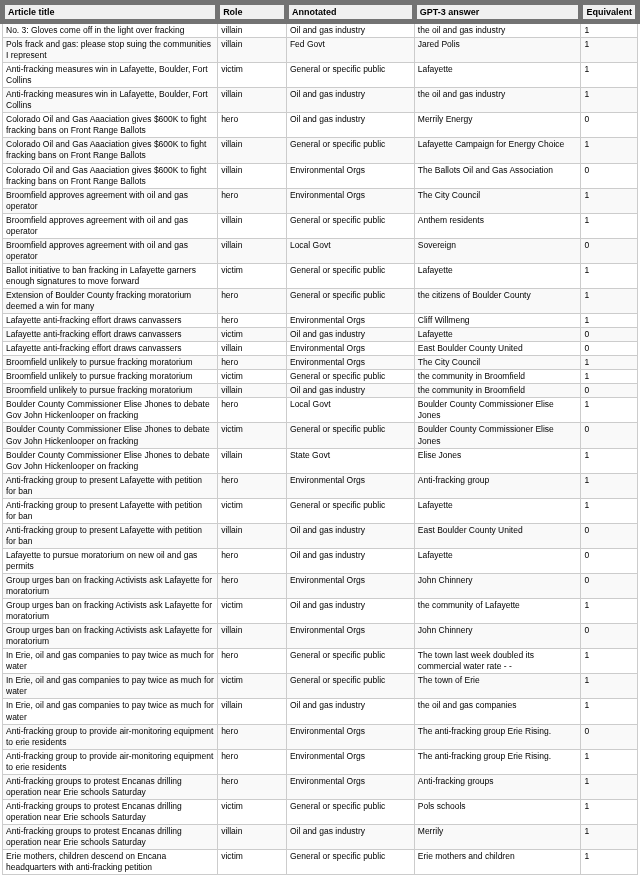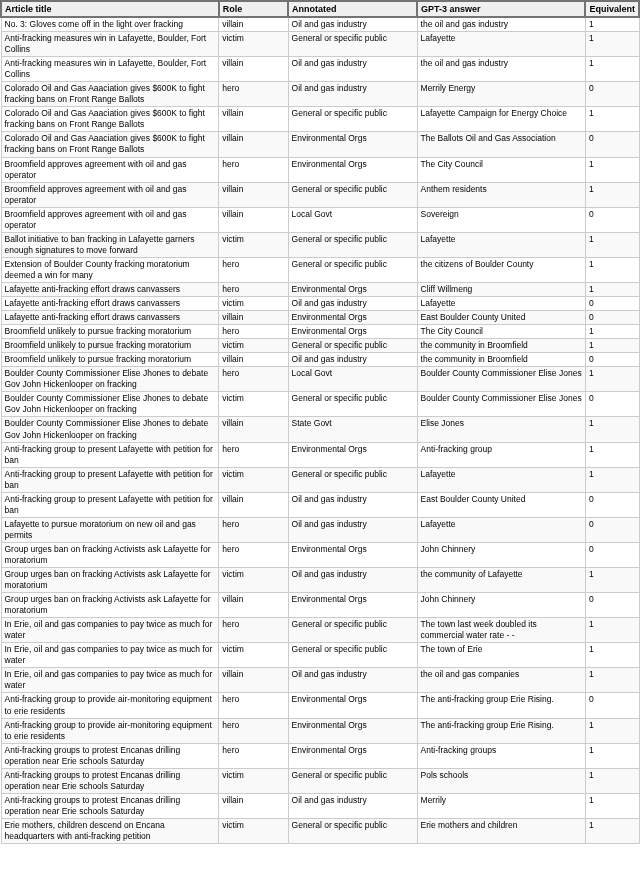--- a/index.html
+++ b/index.html
@@ -13,21 +13,21 @@
       background: #fff;
       color: #000;
       width: 640px;
     }
     table {
       width: 100%;
       border-collapse: collapse;
     }
     th {
       background: #f0f0f0;
-      border: 2px solid #737373;
+      border: 5px solid #737373;
       padding: 2px 3px;
       text-align: left;
       font-weight: bold;
       font-size: 9px;
       vertical-align: top;
       position: sticky;
       top: 0;
     }
     td {
       border: 1px solid #ccc;
@@ -63,20 +63,27 @@
   </thead>
   <tbody id="table-body">
   <tr>
         <td class="col-title">No. 3: Gloves come off in the light over fracking</td>
         <td class="col-role">villain</td>
         <td class="col-annotated">Oil and gas industry</td>
         <td class="col-gpt3">the oil and gas industry</td>
         <td class="col-equiv">1</td>
       </tr>
       <tr>
+        <td class="col-title">Pols frack and gas: please stop suing the communities I represent</td>
+        <td class="col-role">villain</td>
+        <td class="col-annotated">Fed Govt</td>
+        <td class="col-gpt3">Jared Polis</td>
+        <td class="col-equiv">1</td>
+      </tr>
+      <tr>
         <td class="col-title">Anti-fracking measures win in Lafayette, Boulder, Fort Collins</td>
         <td class="col-role">victim</td>
         <td class="col-annotated">General or specific public</td>
         <td class="col-gpt3">Lafayette</td>
         <td class="col-equiv">1</td>
       </tr>
       <tr>
         <td class="col-title">Anti-fracking measures win in Lafayette, Boulder, Fort Collins</td>
         <td class="col-role">villain</td>
         <td class="col-annotated">Oil and gas industry</td>

